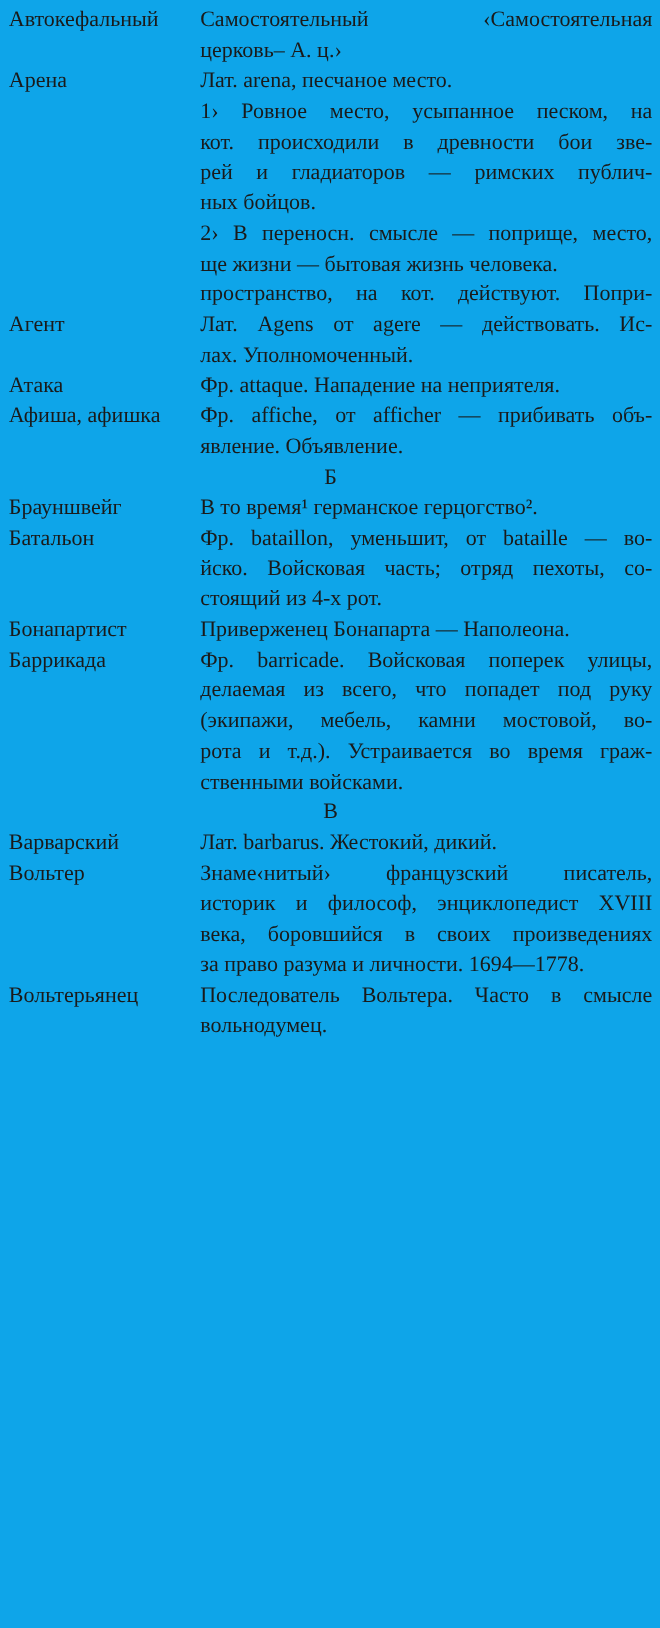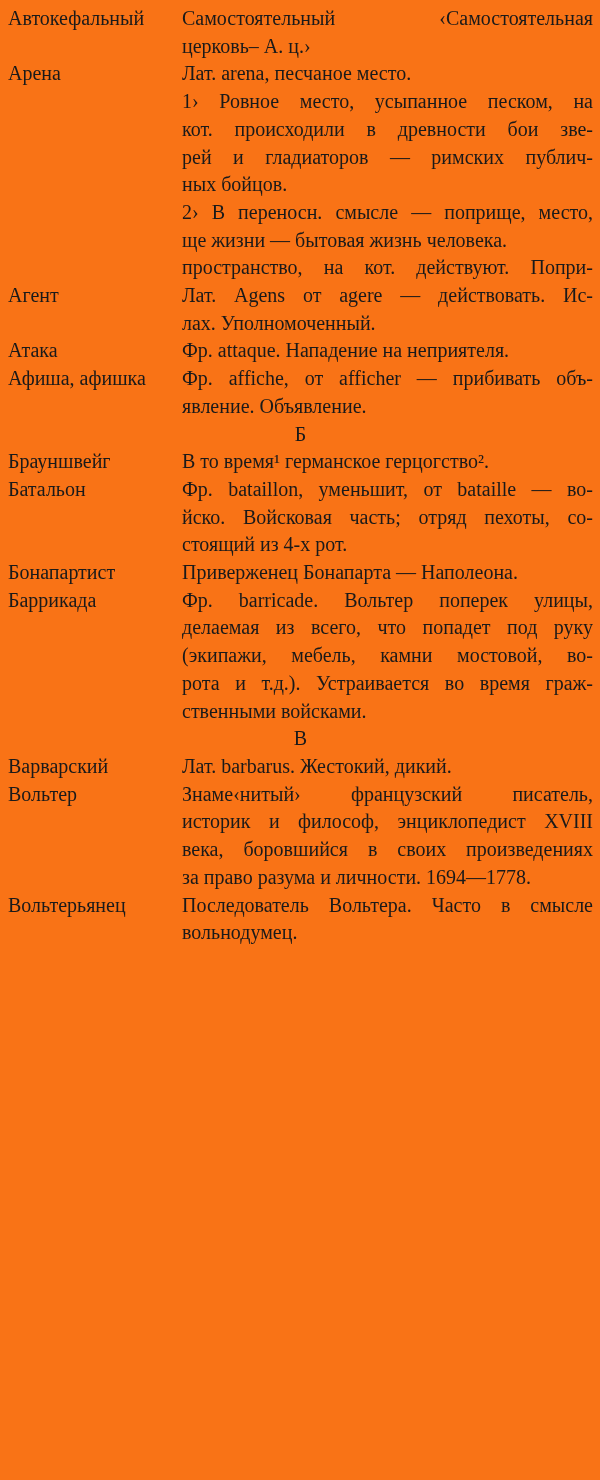--- a/index.html
+++ b/index.html
@@ -4,21 +4,21 @@
 <style>
   html, body {
     margin: 0;
     padding: 0;
     background: #ffffff;
   }
   .page {
     position: relative;
     width: 600px;
     height: 1480px;
-    background: #f97316;
+    background: #0ea5e9;
     overflow: hidden;
     font-family: "Liberation Serif", "DejaVu Serif", serif;
     font-size: 20px;
     line-height: 27.7px;
     color: #1a1a1a;
   }
   .content {
     padding: 5px 7px 0 8px;
   }
   .entry {
@@ -115,21 +115,21 @@
       </div>
       <div class="entry">
         <div class="term">Бонапартист</div>
         <div class="def">
           <div class="line last">Приверженец Бонапарта — Наполеона.</div>
         </div>
       </div>
       <div class="entry">
         <div class="term">Баррикада</div>
         <div class="def">
-          <div class="line just">Фр. barricade. Вольтер поперек улицы,</div>
+          <div class="line just">Фр. barricade. Войсковая поперек улицы,</div>
           <div class="line just">делаемая из всего, что попадет под руку</div>
           <div class="line just">(экипажи, мебель, камни мостовой, во-</div>
           <div class="line just">рота и т.д.). Устраивается во время граж-</div>
           <div class="line last">ственными войсками.</div>
         </div>
       </div>
       <div class="section">В</div>
       <div class="entry">
         <div class="term">Варварский</div>
         <div class="def">

